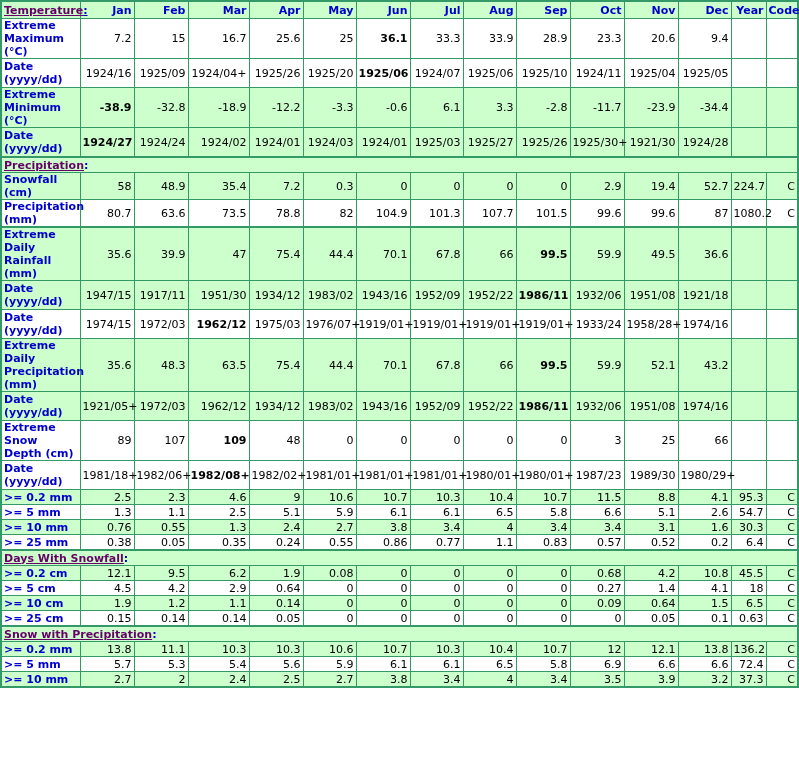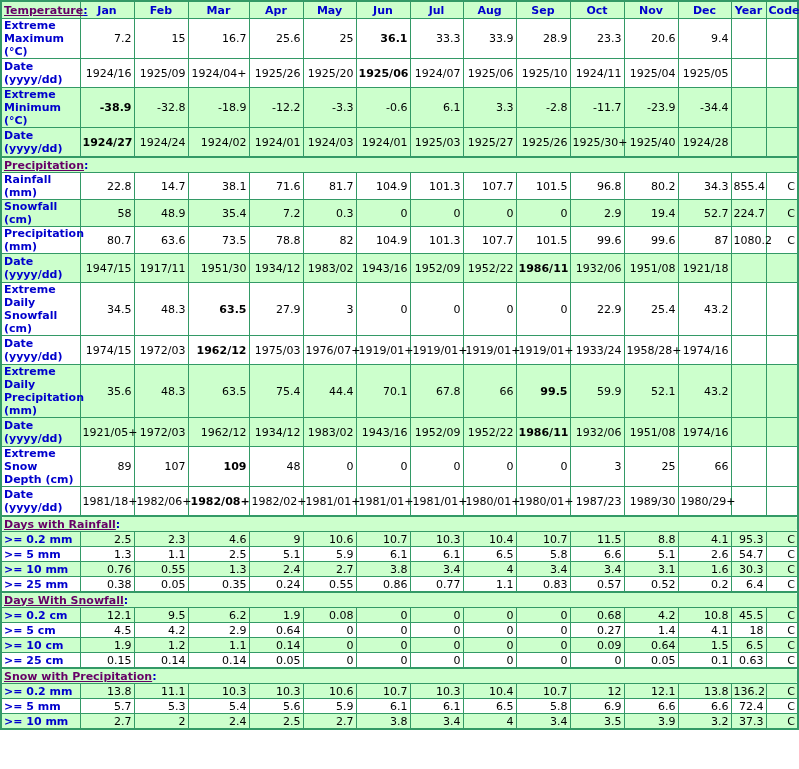--- a/index.html
+++ b/index.html
@@ -24,21 +24,21 @@
     color: #0000cc !important;
     font-weight: bold;
     white-space: normal !important;
     font-size: 11px;
     line-height: 12.5px;
   }
   tr.head td {
     background: #ccffcc;
     color: #0000cc;
     font-weight: bold;
-    text-align: center;
+    text-align: right;
     height: 16px;
   }
   tr.head td.section { text-align:left;text-decoration:underline; }
   td.section {
     text-align:left !important;
     background:#ccffcc;
     font-weight:bold;
     color:#0000cc !important;
   }
   td.section a { color:#660066; text-decoration: underline; }
@@ -148,44 +148,27 @@
         <td class="b">1924/27</td>
         <td>1924/24</td>
         <td>1924/02</td>
         <td>1924/01</td>
         <td>1924/03</td>
         <td>1924/01</td>
         <td>1925/03</td>
         <td>1925/27</td>
         <td>1925/26</td>
         <td>1925/30+</td>
-        <td>1925/40</td>
+        <td>1921/30</td>
         <td>1924/28</td>
         <td></td>
         <td style="text-align:right"></td>
       </tr>
       <tr class="sectrow">
         <td class="section" colspan="15"><a>Precipitation</a>:</td>
-      </tr>
-      <tr class="w one">
-        <td class="rowlabel">Rainfall (mm)</td>
-        <td>22.8</td>
-        <td>14.7</td>
-        <td>38.1</td>
-        <td>71.6</td>
-        <td>81.7</td>
-        <td>104.9</td>
-        <td>101.3</td>
-        <td>107.7</td>
-        <td>101.5</td>
-        <td>96.8</td>
-        <td>80.2</td>
-        <td>34.3</td>
-        <td>855.4</td>
-        <td style="text-align:right">C</td>
       </tr>
       <tr class="g tall2">
         <td class="rowlabel">Snowfall (cm)</td>
         <td>58</td>
         <td>48.9</td>
         <td>35.4</td>
         <td>7.2</td>
         <td>0.3</td>
         <td>0</td>
         <td>0</td>
@@ -207,54 +190,54 @@
         <td>104.9</td>
         <td>101.3</td>
         <td>107.7</td>
         <td>101.5</td>
         <td>99.6</td>
         <td>99.6</td>
         <td>87</td>
         <td>1080.2</td>
         <td style="text-align:right">C</td>
       </tr>
+      <tr class="g tall2 topsep">
+        <td class="rowlabel">Extreme Daily Rainfall (mm)</td>
+        <td>35.6</td>
+        <td>39.9</td>
+        <td>47</td>
+        <td>75.4</td>
+        <td>44.4</td>
+        <td>70.1</td>
+        <td>67.8</td>
+        <td>66</td>
+        <td class="b">99.5</td>
+        <td>59.9</td>
+        <td>49.5</td>
+        <td>36.6</td>
+        <td></td>
+        <td style="text-align:right"></td>
+      </tr>
       <tr class="g tall2b">
         <td class="rowlabel">Date (yyyy/dd)</td>
         <td>1947/15</td>
         <td>1917/11</td>
         <td>1951/30</td>
         <td>1934/12</td>
         <td>1983/02</td>
         <td>1943/16</td>
         <td>1952/09</td>
         <td>1952/22</td>
         <td class="b">1986/11</td>
         <td>1932/06</td>
         <td>1951/08</td>
         <td>1921/18</td>
         <td></td>
         <td style="text-align:right"></td>
       </tr>
-      <tr class="w tall3">
-        <td class="rowlabel">Extreme Daily Snowfall (cm)</td>
-        <td>34.5</td>
-        <td>48.3</td>
-        <td class="b">63.5</td>
-        <td>27.9</td>
-        <td>3</td>
-        <td>0</td>
-        <td>0</td>
-        <td>0</td>
-        <td>0</td>
-        <td>22.9</td>
-        <td>25.4</td>
-        <td>43.2</td>
-        <td></td>
-        <td style="text-align:right"></td>
-      </tr>
       <tr class="w tall2b">
         <td class="rowlabel">Date (yyyy/dd)</td>
         <td>1974/15</td>
         <td>1972/03</td>
         <td class="b">1962/12</td>
         <td>1975/03</td>
         <td>1976/07+</td>
         <td>1919/01+</td>
         <td>1919/01+</td>
         <td>1919/01+</td>
@@ -325,23 +308,20 @@
         <td>1981/01+</td>
         <td>1981/01+</td>
         <td>1981/01+</td>
         <td>1980/01+</td>
         <td>1980/01+</td>
         <td>1987/23</td>
         <td>1989/30</td>
         <td>1980/29+</td>
         <td></td>
         <td style="text-align:right"></td>
-      </tr>
-      <tr class="sectrow">
-        <td class="section" colspan="15"><a>Days with Rainfall</a>:</td>
       </tr>
       <tr class="g one">
         <td class="rowlabel">&gt;= 0.2 mm</td>
         <td>2.5</td>
         <td>2.3</td>
         <td>4.6</td>
         <td>9</td>
         <td>10.6</td>
         <td>10.7</td>
         <td>10.3</td>

